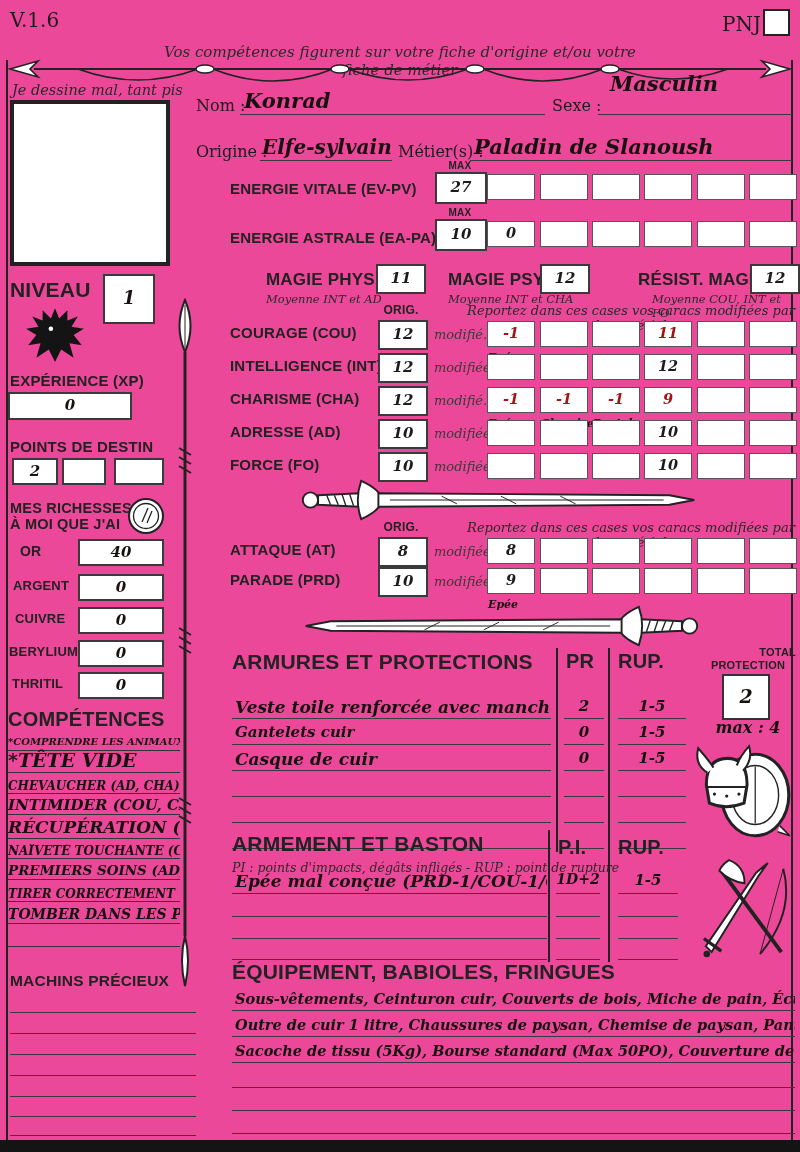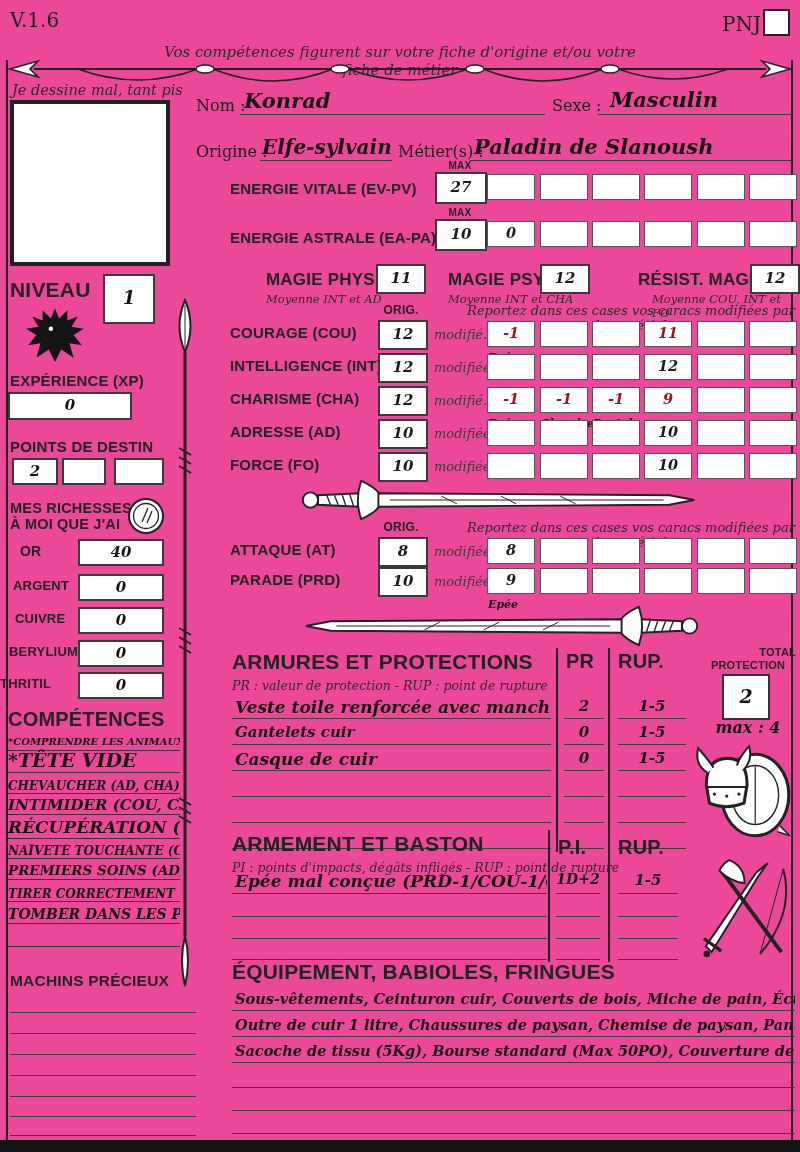--- a/index.html
+++ b/index.html
@@ -92,21 +92,21 @@
   </div>
 
   <div class="a dlab" style="left:20px;top:543px;font-size:14px">OR</div>
   <div class="a" style="left:78px;top:539px;width:82px;height:23px;border:2px solid #3a3a3a;background:#fff;text-align:center;line-height:21px"><span class="hand" style="font-size:15px">40</span></div>
   <div class="a dlab" style="left:13px;top:578px;font-size:13px">ARGENT</div>
   <div class="a" style="left:78px;top:574px;width:82px;height:23px;border:2px solid #3a3a3a;background:#fff;text-align:center;line-height:21px"><span class="hand" style="font-size:15px">0</span></div>
   <div class="a dlab" style="left:15px;top:611px;font-size:13px">CUIVRE</div>
   <div class="a" style="left:78px;top:607px;width:82px;height:23px;border:2px solid #3a3a3a;background:#fff;text-align:center;line-height:21px"><span class="hand" style="font-size:15px">0</span></div>
   <div class="a dlab" style="left:9px;top:644px;font-size:13px">BERYLIUM</div>
   <div class="a" style="left:78px;top:640px;width:82px;height:23px;border:2px solid #3a3a3a;background:#fff;text-align:center;line-height:21px"><span class="hand" style="font-size:15px">0</span></div>
-  <div class="a dlab" style="left:0;top:676px;font-size:13px">THRITIL</div>
+  <div class="a dlab" style="left:12px;top:676px;font-size:13px">THRITIL</div>
   <div class="a" style="left:78px;top:672px;width:82px;height:23px;border:2px solid #3a3a3a;background:#fff;text-align:center;line-height:21px"><span class="hand" style="font-size:15px">0</span></div>
 
   <div class="a dlab" style="left:8px;top:708px;font-size:20px">COMPÉTENCES</div>
   <div class="comp" style="top:736px;height:14px;font-size:10px">*COMPRENDRE LES ANIMAUX (INT)</div>
   <div class="comp" style="top:749px;height:23px;font-size:19px">*TÊTE VIDE</div>
   <div class="comp" style="top:779px;height:14px;font-size:12px">CHEVAUCHER (AD, CHA)</div>
   <div class="comp" style="top:796px;height:18px;font-size:15px">INTIMIDER (COU, CHA)</div>
   <div class="comp" style="top:817px;height:21px;font-size:17px">RÉCUPÉRATION (PA)</div>
   <div class="comp" style="top:844px;height:14px;font-size:12px">NAÏVETÉ TOUCHANTE (CHA)</div>
   <div class="comp" style="top:862px;height:17px;font-size:13.5px">PREMIERS SOINS (AD, INT)</div>
@@ -134,21 +134,21 @@
       <path d="M15,638 Q21,662 15,688 Q9,662 15,638 Z" fill="#fff" stroke="#222" stroke-width="2"></path>
     </svg>
   </div>
 
   <div class="a" style="left:196px;top:96px;font-size:16px">Nom :</div>
   <div class="a ul" style="left:240px;top:88px;width:305px;height:26px">
       <span class="hand a" style="left:4px;bottom:1px;font-size:21px">Konrad</span>
     </div>
   <div class="a" style="left:552px;top:96px;font-size:16px">Sexe :</div>
   <div class="a ul" style="left:598px;top:88px;width:194px;height:26px">
-      <span class="hand a" style="left:12px;bottom:2px;font-size:21px">Masculin</span>
+      <span class="hand a" style="left:12px;bottom:18px;font-size:21px">Masculin</span>
     </div>
   <div class="a" style="left:196px;top:142px;font-size:16px">Origine :</div>
   <div class="a ul" style="left:260px;top:132px;width:132px;height:28px">
       <span class="hand a" style="left:2px;bottom:1px;font-size:20px">Elfe-sylvain</span>
     </div>
   <div class="a" style="left:398px;top:142px;font-size:16px">Métier(s) :</div>
   <div class="a ul" style="left:470px;top:132px;width:322px;height:28px">
       <span class="hand a" style="left:4px;bottom:1px;font-size:21px">Paladin de Slanoush</span>
     </div>
 
@@ -293,21 +293,20 @@
       <path d="M21,17 L64,15 L64,29 L21,27 Z" fill="#fff" stroke="#222" stroke-width="2"></path>
       <path d="M30,17 L34,27 M38,17 L42,27 M46,16 L50,28 M54,16 L58,28" stroke="#222" stroke-width="1.4"></path>
       <path d="M66,2 Q59,22 66,42 Q86,33 88,22 Q86,11 66,2 Z" fill="#fff" stroke="#222" stroke-width="2"></path>
       <path d="M84,15 L388,17 L414,22 L388,27 L84,29 Z" fill="#fff" stroke="#222" stroke-width="2"></path>
       <line x1="96" y1="22" x2="382" y2="22" stroke="#222" stroke-width="1.1"></line>
       <path d="M150,18 L166,26 M212,18 L228,26 M274,18 L290,26" stroke="#222" stroke-width="1"></path>
     </svg>
   </div>
 
   <div class="a dlab" style="left:232px;top:650px;font-size:21px">ARMURES ET PROTECTIONS</div>
-  <div class="a ital" style="left:232px;top:678px;font-size:12.5px">PR : valeur de protection - RUP : point de rupture</div>
   <div class="a dlab" style="left:566px;top:650px;font-size:20px">PR</div>
   <div class="a dlab" style="left:618px;top:650px;font-size:20px">RUP.</div>
   <div class="vline" style="left:556px;top:648px;height:204px"></div>
   <div class="vline" style="left:608px;top:648px;height:204px"></div>
 
   <div class="nrow" style="left:232px;top:697px;width:316px;height:21px;font-size:17px">Veste toile renforcée avec manches</div>
   <div class="cell" style="left:564px;top:697px;width:40px;height:21px;font-size:15px">2</div>
   <div class="cell" style="left:618px;top:697px;width:68px;height:21px;font-size:15px">1-5</div>
   <div class="nrow" style="left:232px;top:723px;width:316px;height:21px;font-size:15px">Gantelets cuir</div>
   <div class="cell" style="left:564px;top:723px;width:40px;height:21px;font-size:15px">0</div>

